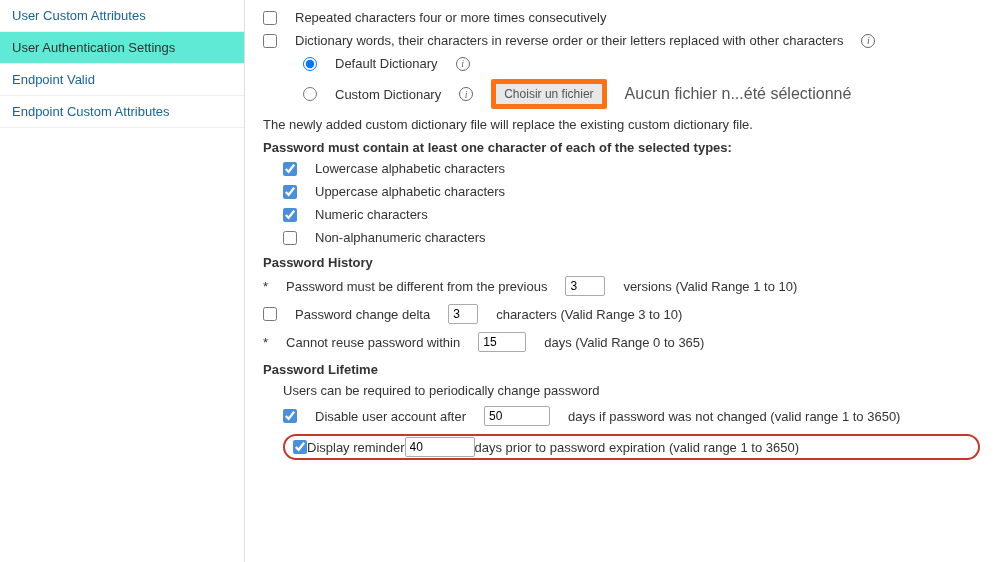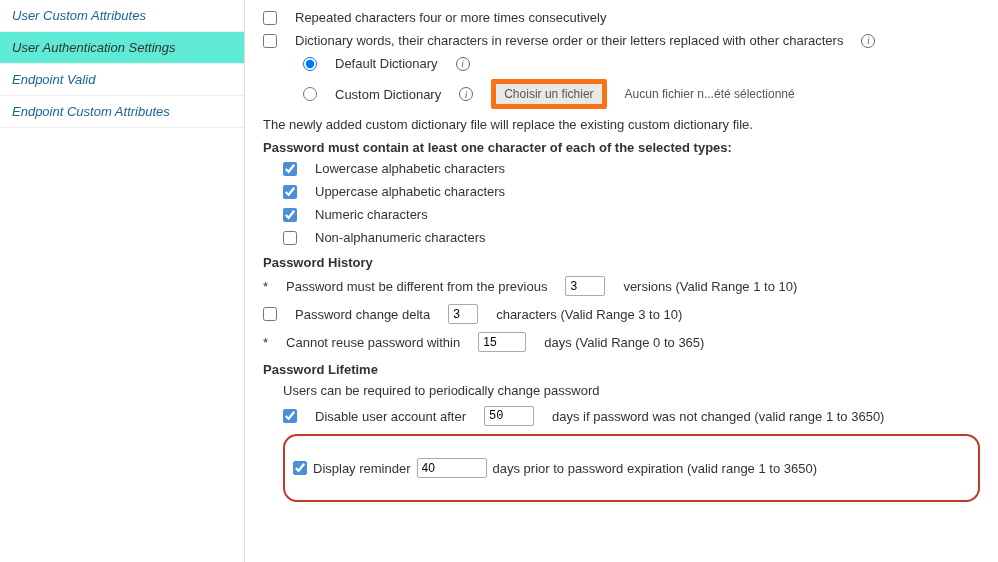--- a/index.html
+++ b/index.html
@@ -15,21 +15,20 @@
       min-height: 562px;
       background: #fff;
     }
     
     .sidebar {
       width: 245px;
       background: #fff;
       border-right: 1px solid #ddd;
       padding: 0;
       flex-shrink: 0;
-      font-style: italic;
     }
     .sidebar-item {
       padding: 8px 12px;
       cursor: pointer;
       font-size: 13px;
       color: #1a6496;
       border-bottom: 1px solid #eee;
     }
     .sidebar-item.active {
       background: #5eead4;
@@ -85,21 +84,21 @@
     .file-button {
       background: #e8e8e8;
       border: 5px solid #f97316;
       padding: 3px 8px;
       font-size: 12px;
       border-radius: 2px;
       cursor: pointer;
       color: #555;
     }
     .file-status {
-      font-size: 12px;
+      font-size: 16px;
       color: #555;
     }
     .notice-text {
       font-weight: normal;
       font-size: 13px;
       margin: 8px 0;
       text-align: left;
     }
     .section-header {
       font-weight: bold;
@@ -111,25 +110,24 @@
       font-size: 13px;
       margin-bottom: 6px;
     }
     .asterisk {
       color: #333;
       font-size: 13px;
     }
     .highlight-row {
       border: 2px solid #c0392b;
       border-radius: 14px;
-      padding: 22px 8px;
+      padding: 1px 8px;
       background: #fff;
       display: flex;
       align-items: center;
-      gap: 6px;
     }
     .checked-checkbox {
       accent-color: #4a90d9;
     }
   </style>
 </head>
 <body>
 
 <div class="container">
 
@@ -224,21 +222,21 @@
 
     <div class="section-header">Password Lifetime</div>
 
     <div class="row indent1">
       <span>Users can be required to periodically change password</span>
     </div>
 
     <div class="row indent1">
       <input type="checkbox" checked="" class="checked-checkbox" style="">
       <span>Disable user account after</span>
-      <input type="text" value="50" style="width: 50px; font-family: Liberation Mono, monospace;">
+      <input type="text" value="50" style="width: 66px;">
       <span>days if password was not changed (valid range 1 to 3650)</span>
     </div>
 
     <div class="indent1" style="margin-top:6px;">
       <div class="highlight-row">
         <input type="checkbox" checked="" class="checked-checkbox" style="">
         <span>Display reminder</span>
         <input type="text" value="40" style="width: 70px;">
         <span>days prior to password expiration (valid range 1 to 3650)</span>
       </div>

